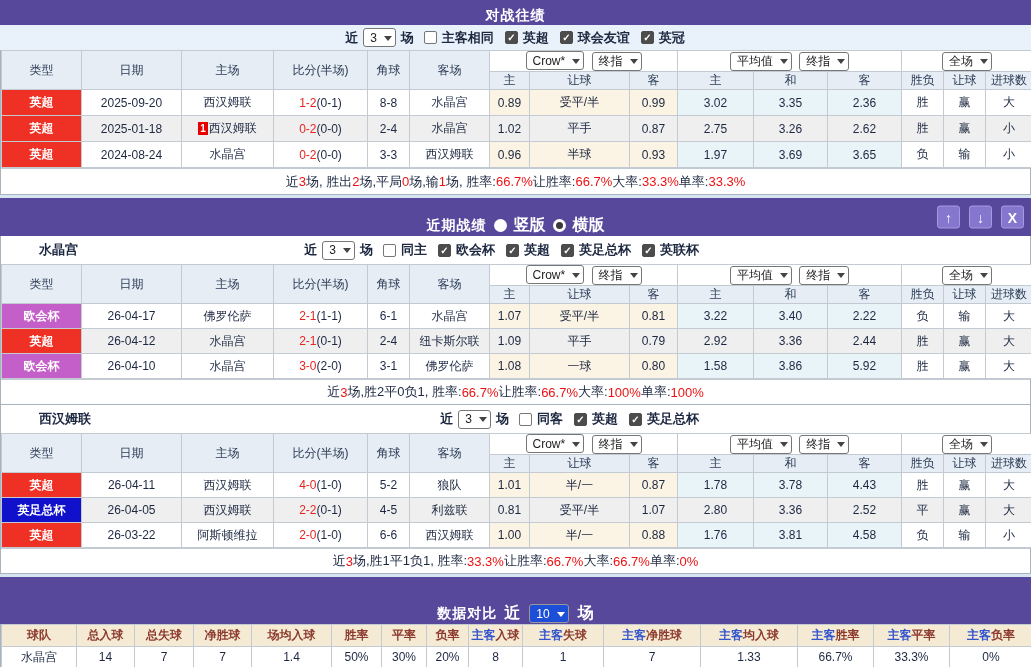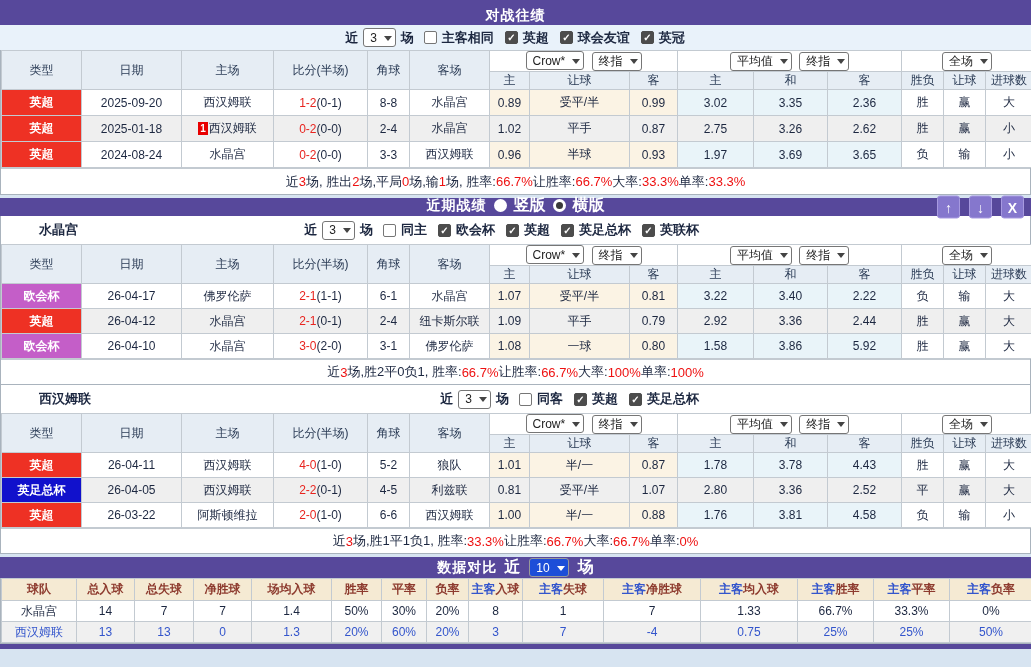--- a/index.html
+++ b/index.html
@@ -2,22 +2,22 @@
 <html><head>
 <meta charset="utf-8">
 <style>
   *{margin:0;padding:0;box-sizing:border-box}
   html,body{background:#d7e4f1}
   body{font-family:"Liberation Sans",sans-serif}
   .page{width:1031px;height:667px;background:#d7e4f1;overflow:hidden}
 
   .bar{background:#57489b;display:flex;align-items:flex-end;justify-content:center;position:relative;color:#fff}
   .bar1{height:25px}
-  .bar2{height:18px}
-  .bar3{height:21px}
+  .bar2{height:38px}
+  .bar3{height:47px}
   .bar-title{font-weight:bold;font-size:14px;letter-spacing:1px}
   .bar-center{display:flex;align-items:center;gap:7px}
 
   .filter1{height:25px;background:#e9f2fa;display:flex;align-items:center;justify-content:center;gap:3px}
   .flabel{font-weight:bold;font-size:13px;color:#1c2740}
   .chklabel{font-weight:bold;font-size:13px;color:#1c2740;margin-right:1px}
 
   .sel{display:inline-flex;align-items:center;background:#fff;border:1px solid #767676;border-radius:3px;height:19px;padding:0 3px 0 6px;font-size:12px;color:#222;margin:0 2px;cursor:default}
   .sel .arr{width:0;height:0;border:4px solid transparent;border-top:5px solid #444;margin-left:7px;margin-top:5px}
   .sel-dark{background:#1d4ed8;color:#fff;border-color:#999}

